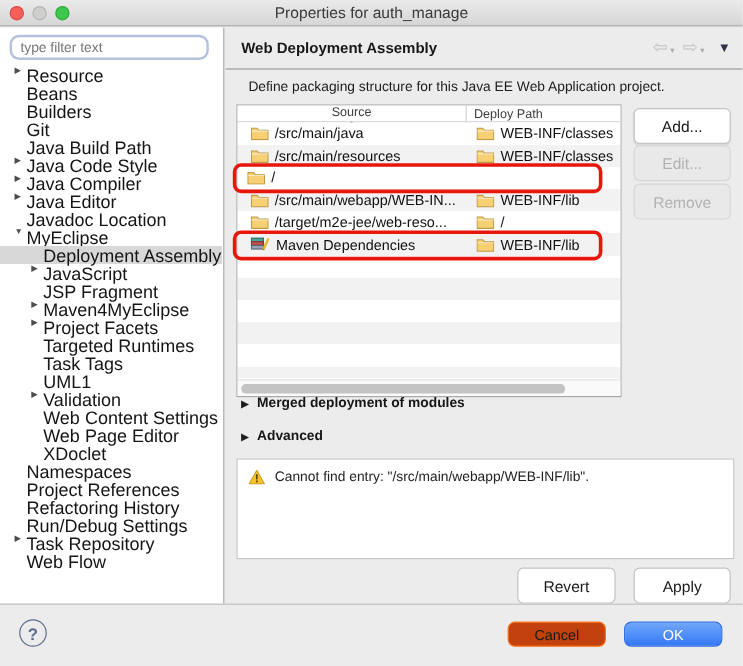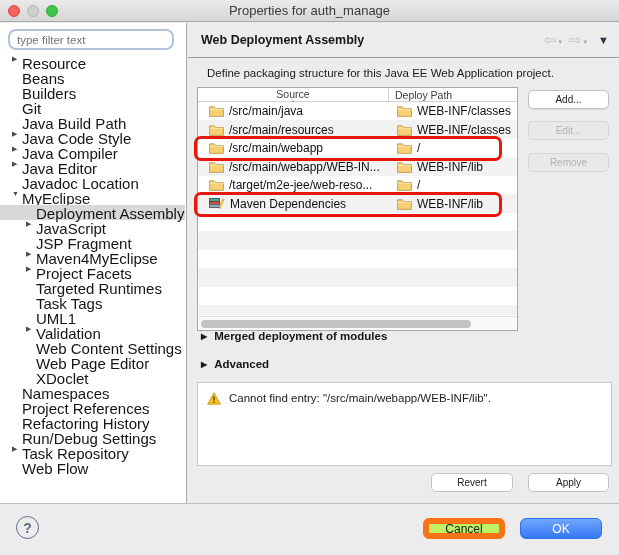--- a/index.html
+++ b/index.html
@@ -65,21 +65,21 @@
   .ficon svg{display:block;}
   .trow .src .svg-library{display:none;}
   .trow.icon-library .src .svg-library{display:block;}
   .trow.highlighted::after{content:"";position:absolute;left:-4px;top:-3px;width:308px;height:25px;
     box-sizing:border-box;border:3px solid #e8170b;border-radius:7px;pointer-events:none;z-index:5;}
   .hscroll{position:absolute;left:0;right:0;bottom:0;height:14px;background:#fafafa;
     border-top:1px solid #e2e2e2;box-sizing:border-box;}
   .hthumb{position:absolute;left:3px;top:3px;width:270px;height:8px;border-radius:4px;background:#c3c3c3;}
 
   
-  .btn{position:absolute;width:81px;height:19px;border-radius:5px;font-size:10px;
+  .btn{position:absolute;width:81px;height:30px;border-radius:5px;font-size:13px;
     display:flex;align-items:center;justify-content:center;box-sizing:border-box;cursor:default;}
   .btn.enabled{background:#fff;border:1px solid #c3c3c3;color:#1a1a1a;box-shadow:0 1px 1px rgba(0,0,0,.08);}
   .btn.disabled{background:#e9e9e9;border:1px solid #d6d6d6;color:#b2b2b2;}
   .btn-add{left:340px;top:67px;}
   .btn-edit{left:340px;top:98px;}
   .btn-remove{left:340px;top:130px;}
   .btn-revert{left:243px;top:450px;width:82px;background:#fff;border:1px solid #c3c3c3;color:#1a1a1a;}
   .btn-apply{left:340px;top:450px;background:#fff;border:1px solid #c3c3c3;color:#1a1a1a;}
 
   
@@ -96,21 +96,21 @@
   .warn-text{position:absolute;left:31px;top:9px;font-size:11.5px;color:#222;}
 
   
   .footer{position:absolute;left:0;right:0;bottom:0;height:52px;background:#ececec;
     border-top:1px solid #c0c0c0;box-sizing:border-box;}
   .help-btn{position:absolute;left:16px;top:12px;width:23px;height:23px;border-radius:50%;
     border:1.5px solid #5e6d8e;color:#5e6d8e;font-size:14px;font-weight:bold;
     display:flex;align-items:center;justify-content:center;box-sizing:border-box;background:#fff0;}
   .fbtn{position:absolute;top:14px;width:82px;height:21px;border-radius:6px;font-size:12px;
     display:flex;align-items:center;justify-content:center;box-sizing:border-box;}
-  .btn-cancel{left:423px;background:#bef264;border:6px solid #f97316;color:#1a1a1a;}
+  .btn-cancel{left:423px;background:#c2410c;border:1px solid #f97316;color:#1a1a1a;}
   .btn-ok{left:520px;background:linear-gradient(#71a7fa,#3478f6);border:1px solid #2e6fe8;color:#fff;}
 </style>
 </head>
 <body>
 
 <div id="app">
 
   <div class="titlebar">
     <div class="lights">
       <div class="light close"></div>
@@ -301,30 +301,20 @@
       <span class="ficon">
         <svg width="15" height="12" viewBox="0 0 16 13">
           <path d="M0.5 2 H5.6 L7.2 3.9 H15.5 V12.3 H0.5 Z" fill="#f7d073" stroke="#c09c4a"></path>
           <path d="M0.5 4.6 H15.5" stroke="#ffffff" stroke-opacity="0.55"></path>
         </svg>
       </span>
       <span>WEB-INF/classes</span>
     </div>
   </div>
           <div class="trow icon-folder highlighted">
-    <div class="cell src">
-      <span class="ficon">
-        <svg class="svg-folder" width="15" height="12" viewBox="0 0 16 13">
-          <path d="M0.5 2 H5.6 L7.2 3.9 H15.5 V12.3 H0.5 Z" fill="#f7d073" stroke="#c09c4a"></path>
-          <path d="M0.5 4.6 H15.5" stroke="#ffffff" stroke-opacity="0.55"></path>
-        </svg>
-
-      </span>
-      <span>/src/main/webapp</span>
-    </div>
     <div class="cell dep">
       <span class="ficon">
         <svg width="15" height="12" viewBox="0 0 16 13">
           <path d="M0.5 2 H5.6 L7.2 3.9 H15.5 V12.3 H0.5 Z" fill="#f7d073" stroke="#c09c4a"></path>
           <path d="M0.5 4.6 H15.5" stroke="#ffffff" stroke-opacity="0.55"></path>
         </svg>
       </span>
       <span>/</span>
     </div>
   </div>

